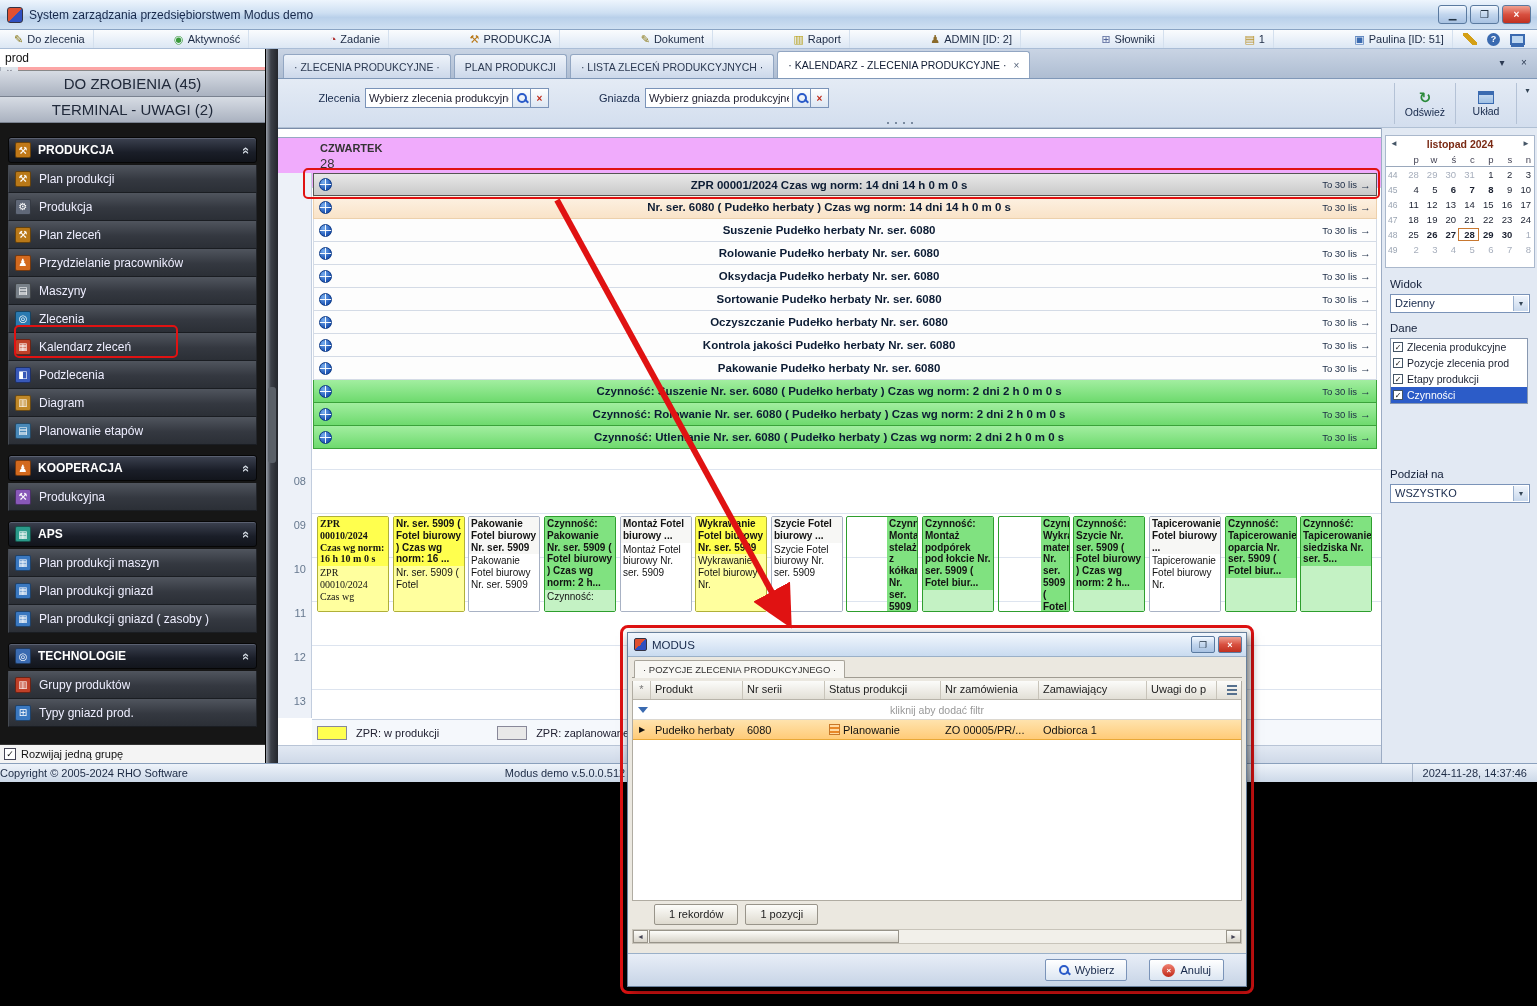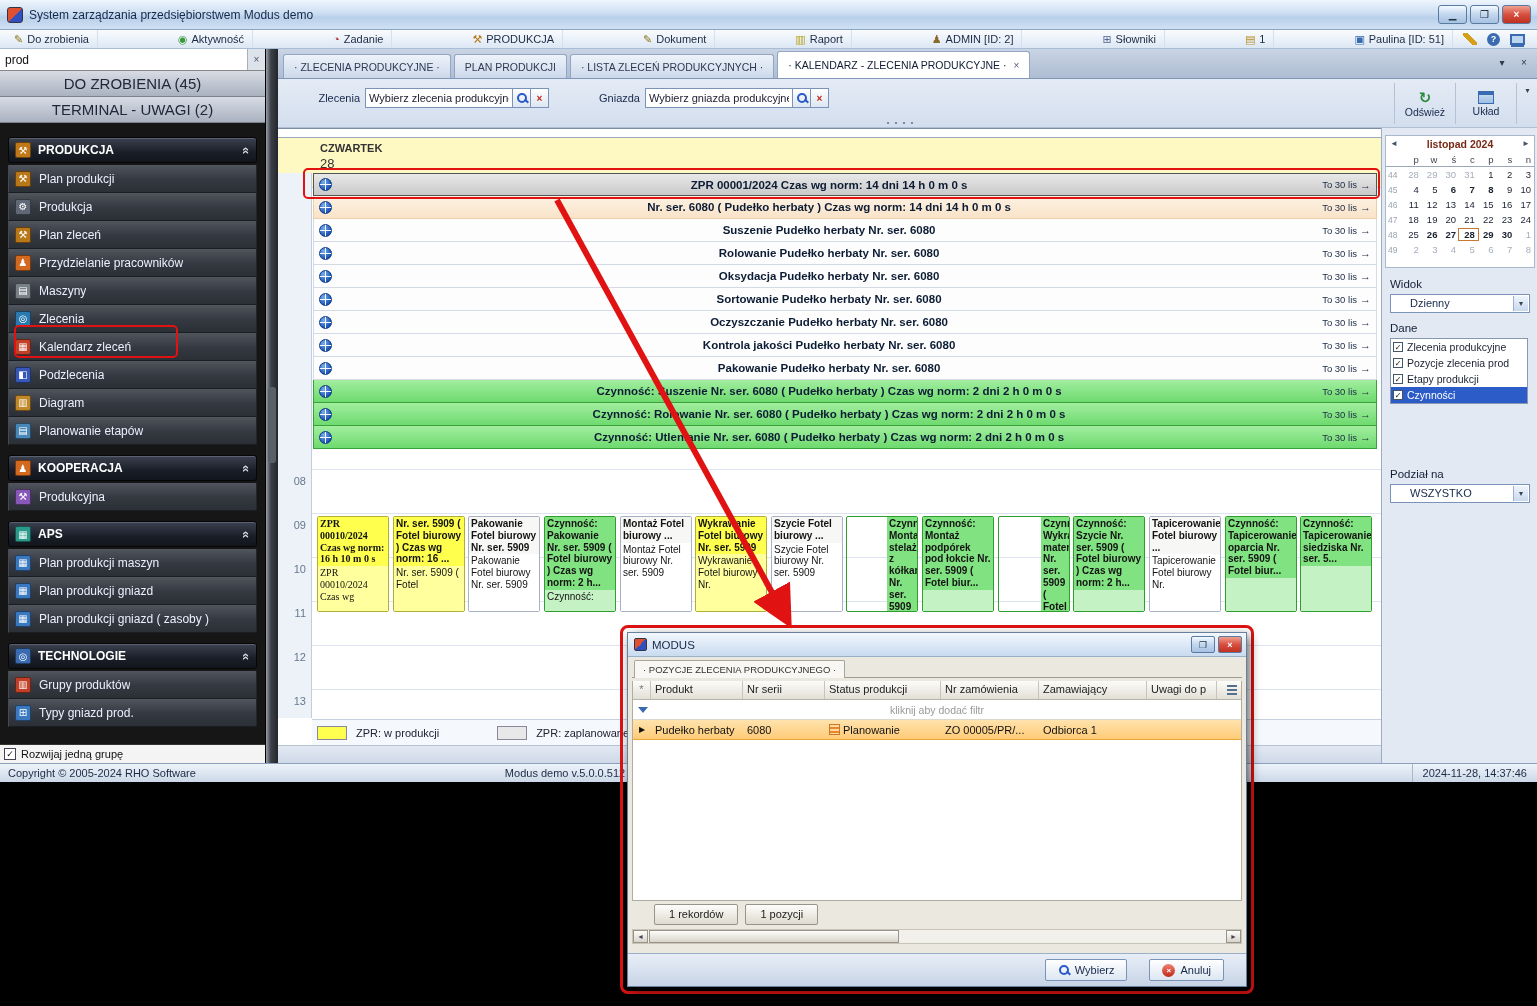--- a/index.html
+++ b/index.html
@@ -31,22 +31,22 @@
   .icon-broom { width:14px; height:12px;
     background:linear-gradient(45deg,transparent 38%,#d4a017 38% 62%,transparent 62%); }
   .icon-help { width:13px; height:13px; border-radius:50%; background:#3a6ab0; color:#fff;
     font-size:9px; display:flex; align-items:center; justify-content:center; font-weight:bold; }
   .icon-monitor { width:15px; height:11px; border:2px solid #3a6ab0; background:#bcd6f0;
     box-shadow:0 3px 0 -1px #3a6ab0; }
 
   
   .sidebar { position:absolute; left:0; top:49px; width:266px; height:714px;
     background:#141414; border-right:1px solid #000; }
-  .search-row { position:absolute; left:0; top:0; width:100%; height:22px; background:#e5e5e5;
-    border-bottom:1px solid #888; display:flex; }
+  .search-row { position:absolute; left:0; top:0; width:100%; height:22px; background:#fca5a5;
+    border-bottom:1px solid #888; display:flex;flex-direction:column; }
   .side-search { flex:1; border:none; outline:none; font-size:12px; padding:2px 5px;
     font-family:inherit; color:#111; }
   .search-clear { width:18px; background:#dde3ea; border-left:1px solid #a8b0bc; color:#556;
     font-size:10px; display:flex; align-items:center; justify-content:center; }
   .side-head { position:absolute; left:0; width:100%; height:26px; line-height:26px;
     text-align:center; font-size:15px; color:#20293a;
     background:linear-gradient(#d7dce4,#aab2c0); border-bottom:1px solid #7a8290; }
   #side-head-1 { top:22px; } #side-head-2 { top:48px; }
   #side-menu { position:absolute; left:0; top:74px; bottom:19px; width:100%;
     background:#161616; padding-top:4px; overflow:hidden; }
@@ -68,21 +68,21 @@
     line-height:10px; text-align:center; color:#111; }
 
   
   .vsplit { position:absolute; left:266px; top:49px; width:12px; height:714px;
     background:linear-gradient(90deg,#9aa0aa,#3c4048 40%,#23262c); }
   .vsplit-handle { position:absolute; left:2px; top:338px; width:8px; height:76px;
     background:#5a6068; border-radius:3px; }
   .statusbar { position:absolute; left:0; top:763px; width:1537px; height:19px;
     background:linear-gradient(#eef3fa,#ccd8e8); border-top:1px solid #8aa0bc;
     display:flex; align-items:center; font-size:11px; color:#1c2a44; }
-  .sb-copy { padding-left:8px; }
+  .sb-copy { }
   .sb-version { position:absolute; left:455px; width:220px; text-align:center; }
   .sb-time { margin-left:auto; padding:0 10px; border-left:1px solid #aab8cc; height:100%;
     display:flex; align-items:center; }
 
   
   .main { position:absolute; left:278px; top:49px; width:1259px; height:714px; background:#dde6f2; }
   .tabbar { position:absolute; left:0; top:0; width:100%; height:30px;
     background:linear-gradient(#c9d4e4,#aebdd2); border-bottom:1px solid #8098b8;
     display:flex; align-items:flex-end; padding-left:5px; gap:3px; }
   .tab { height:24px; padding:0 10px; font-size:10.5px; color:#2c3a52;
@@ -115,21 +115,21 @@
   .tb-btn { width:54px; display:flex; flex-direction:column; align-items:center; justify-content:center;
     gap:1px; font-size:10.5px; color:#16284a; }
   .tb-refresh-glyph { font-size:15px; color:#2a8a3a; font-weight:bold; line-height:15px; }
   .tb-icon-layout { width:16px; height:13px; border:1px solid #3a6ab0;
     background:linear-gradient(#cfe0f4,#9fc0e4); box-shadow:inset 0 3px 0 #3a6ab0; }
   .tb-dd { width:15px; padding-top:5px; text-align:center; font-size:8px; color:#345; }
 
   
   .calarea { position:absolute; left:0; top:79px; width:1103px; height:635px; background:#fff;
     border-top:1px solid #7a8ca8; }
-  .dayhead { position:absolute; left:0; top:8px; right:0; height:51px; background:#fef9c3;
+  .dayhead { position:absolute; left:0; top:8px; right:0; height:51px; background:#f0abfc;
     border-bottom:1px solid #cdd6e4; border-top:1px solid #98a8c2; }
   .dh-name { position:absolute; left:42px; top:4px; font-size:11px; font-weight:bold; color:#333; }
   .dh-num  { position:absolute; left:42px; top:18px; font-size:13px; color:#333; }
   .gutter { position:absolute; left:0; top:44px; width:34px; bottom:45px; background:#edf1f8;
     border-right:1px solid #c2cdde; }
   .hour-label { position:absolute; left:0; width:28px; text-align:right; font-size:11px; color:#66788e; }
   #allday { position:absolute; left:35px; top:44px; width:1064px; }
   .aday { height:23px; display:flex; align-items:center; border:1px solid #d4dbe6; border-top:none;
     background:#fdfdfd; }
   .aday:first-child { border-top:1px solid #555; }
@@ -180,21 +180,21 @@
     align-items:center; }
   .mc-head { border-bottom:1px solid #9aa8bc; font-size:9.5px; color:#445; }
   .mc-head span, .mc-cell { text-align:right; padding-right:3px; }
   .mc-wn { font-size:8.5px; color:#9aa4b2; text-align:left; padding-left:2px; }
   .mc-cell { font-size:9.5px; color:#1a2030; }
   .mc-cell.muted { color:#a6aebc; } .mc-cell.bold { font-weight:bold; }
   .mc-cell.today { outline:1px solid #c87830; font-weight:bold; }
   .rp-label { position:absolute; left:8px; font-size:11.5px; color:#14203a; }
   #widok-label { top:150px; } #dane-label { top:194px; } #podzial-label { top:340px; }
   .rp-select { position:absolute; left:8px; width:140px; height:19px; background:#fff;
-    border:1px solid #7a93b8; font-size:11px; line-height:17px; padding-left:19px; color:#16284a; }
+    border:1px solid #7a93b8; font-size:11px; line-height:17px; padding-left:4px; color:#16284a; }
   #widok-select { top:166px; } #podzial-select { top:356px; }
   .rp-select-arrow { position:absolute; right:1px; top:1px; bottom:1px; width:15px;
     background:linear-gradient(#f0f5fc,#c8d8ec); border-left:1px solid #9ab0cc; text-align:center;
     font-size:8px; color:#345; line-height:15px; }
   .dane-box { position:absolute; left:8px; top:210px; width:138px; height:66px; background:#fff;
     border:1px solid #8898b0; overflow:hidden; }
   .dane-row { height:16px; display:flex; align-items:center; gap:4px; padding-left:2px;
     font-size:10.5px; color:#1a2030; white-space:nowrap; }
   .dane-row.selected { background:#2c5cc8; color:#fff; }
   .cb2 { width:10px; height:10px; border:1px solid #456; background:#fff; font-size:8px;
@@ -283,21 +283,21 @@
     <span class="winbtn">▁</span>
     <span class="winbtn">❐</span>
     <span class="winbtn close">×</span>
   </span>
 </div>
 
 <div class="menubar">
   <div id="menu-items">
       <div class="menu-item">
         <span class="mi-icon" style="color: rgb(138, 122, 26);">✎</span>
-        <span>Do zrobienia</span>
+        <span>Do zlecenia</span>
       </div>
       <div class="menu-item">
         <span class="mi-icon" style="color: rgb(58, 154, 58);">◉</span>
         <span>Aktywność</span>
       </div>
       <div class="menu-item">
         <span class="mi-icon" style="color: rgb(176, 48, 48);">◔</span>
         <span>Zadanie</span>
       </div>
       <div class="menu-item">

